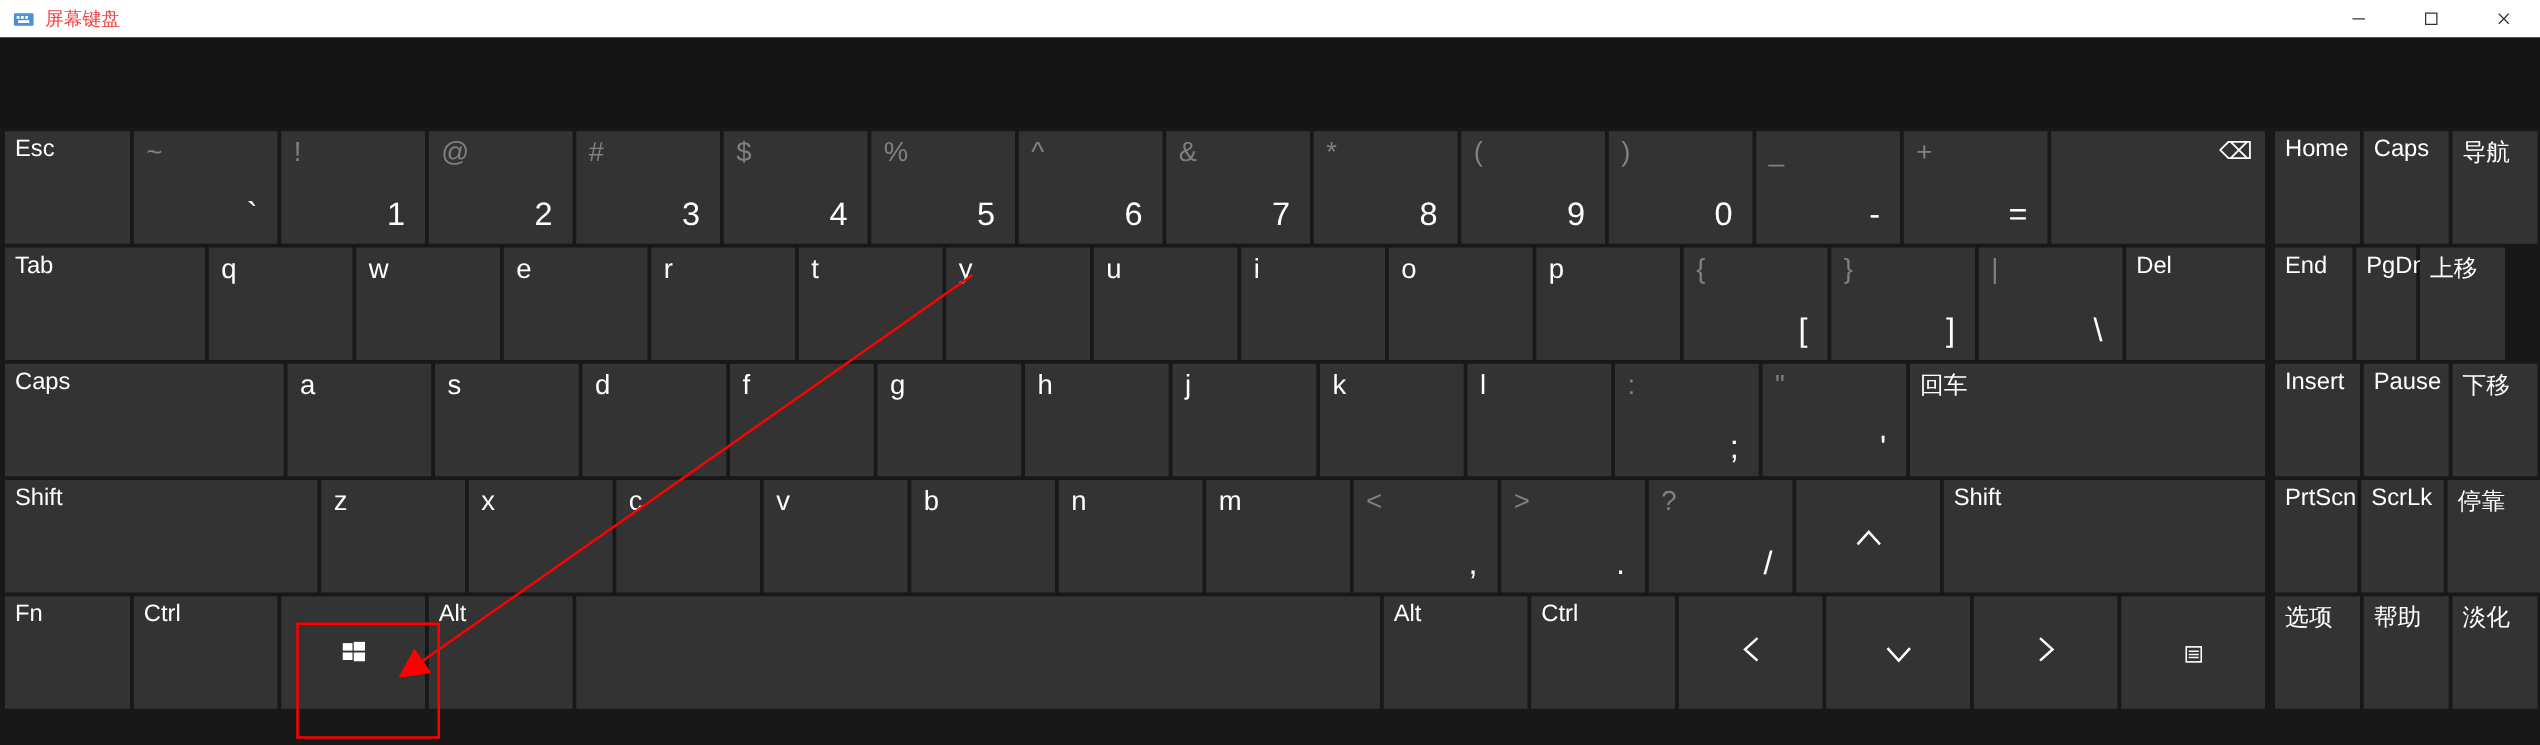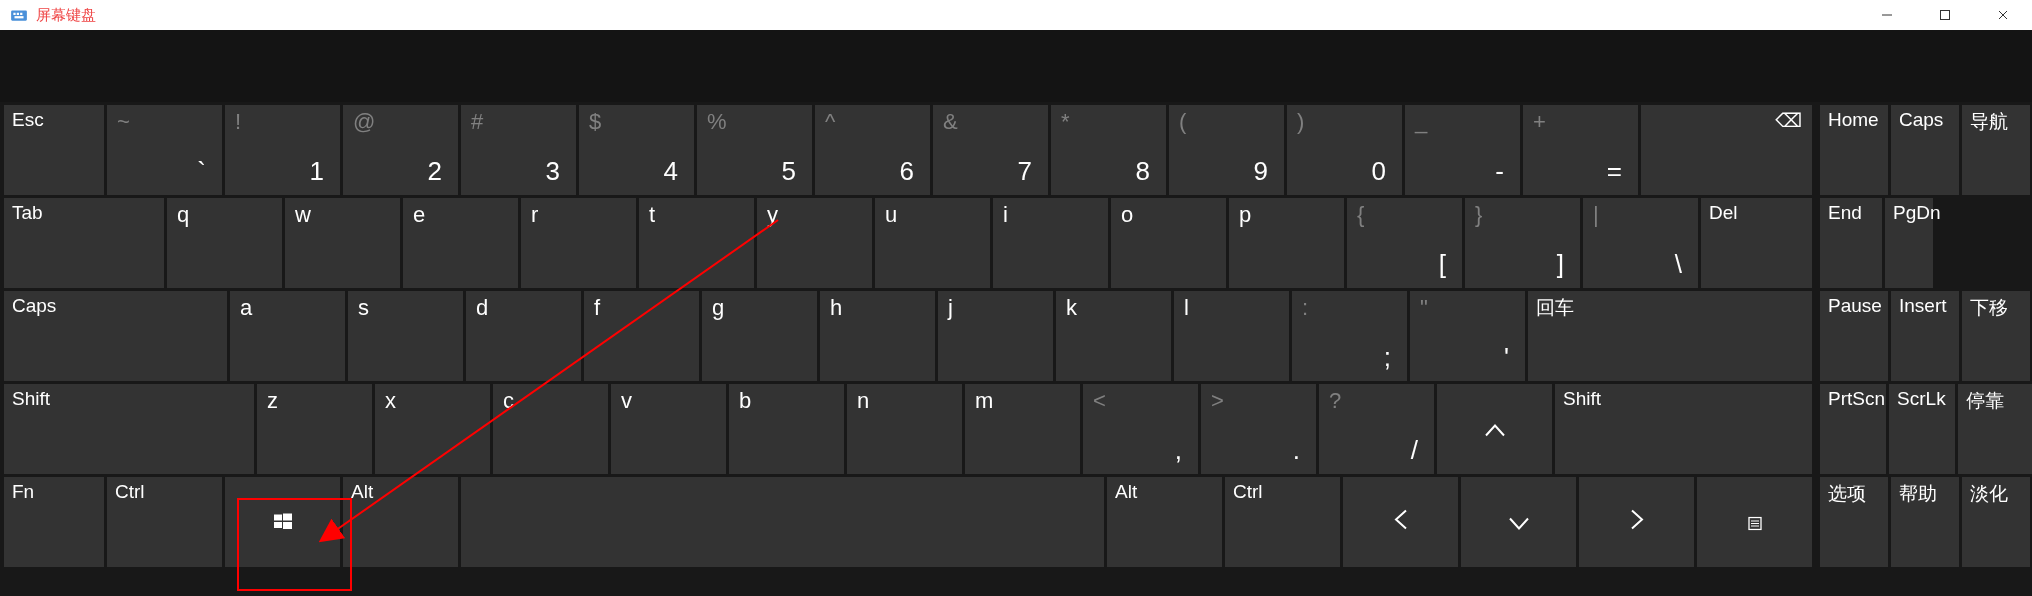--- a/index.html
+++ b/index.html
@@ -415,27 +415,30 @@
           <span class="lbl">导航</span>
         </div>
     </div>
     <div class="row">
       <div class="side-key" style="width:62px">
           <span class="lbl">End</span>
         </div>
       <div class="side-key" style="width:48px">
           <span class="lbl">PgDn</span>
         </div>
-    </div>
-    <div class="row">
+      <div class="side-key" style="width:68px">
+          <span class="lbl">上移</span>
+        </div>
+    </div>
+    <div class="row">
+      <div class="side-key" style="width:68px">
+          <span class="lbl">Insert</span>
+        </div>
       <div class="side-key" style="width:68px">
           <span class="lbl">Pause</span>
-        </div>
-      <div class="side-key" style="width:68px">
-          <span class="lbl">Insert</span>
         </div>
       <div class="side-key" style="width:68px">
           <span class="lbl">下移</span>
         </div>
     </div>
     <div class="row">
       <div class="side-key" style="width:68px">
           <span class="lbl">PrtScn</span>
         </div>
       <div class="side-key" style="width:68px">

